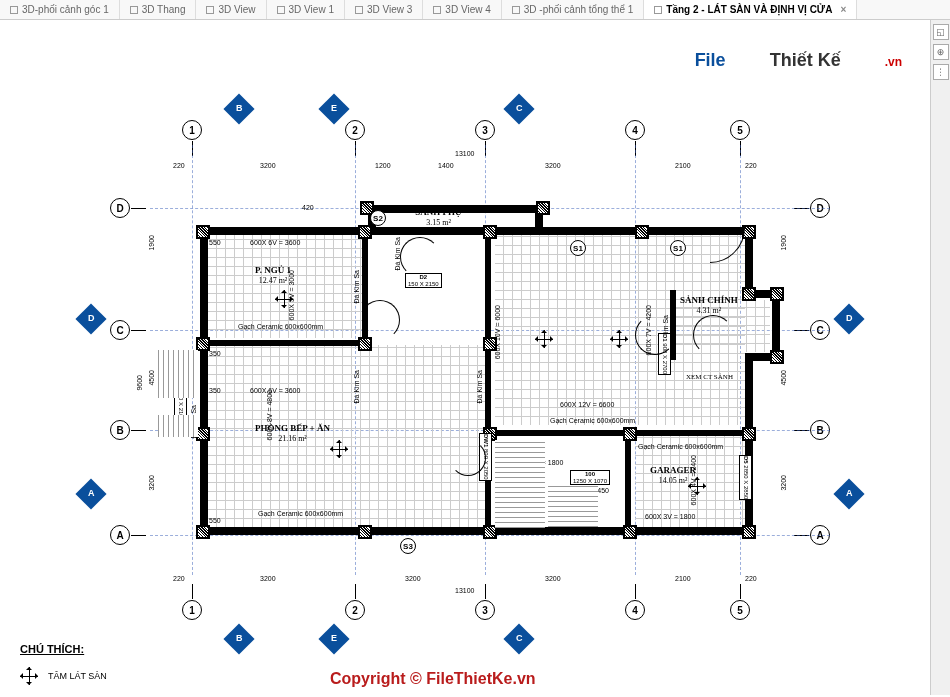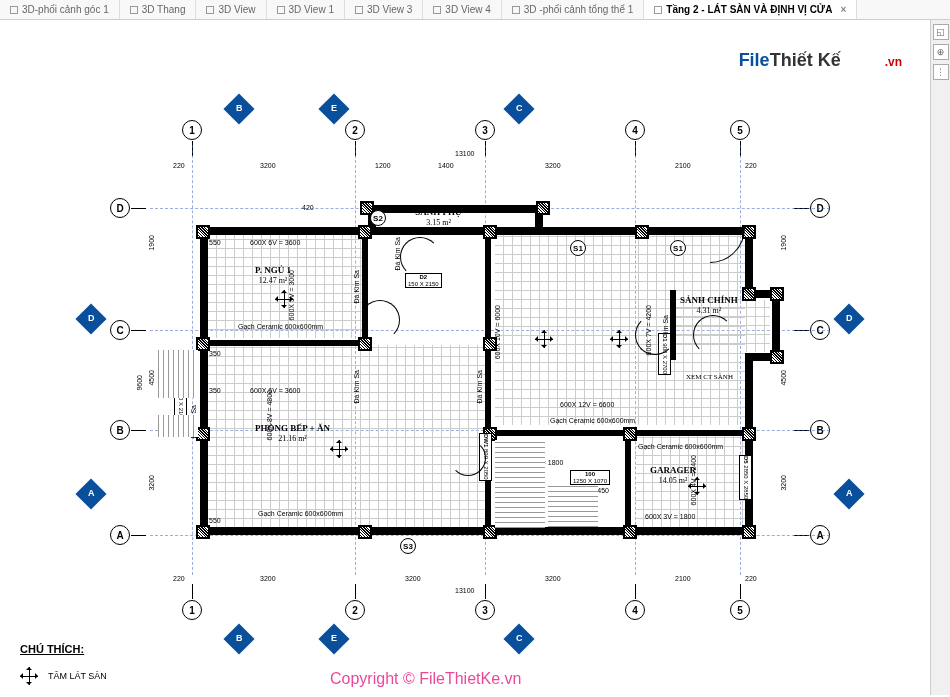--- a/index.html
+++ b/index.html
@@ -11,24 +11,24 @@
 .tab-icon { width:8px; height:8px; border:1px solid #999; display:inline-block; }
 .tab-close { margin-left:4px; color:#888; }
 
 .canvas { position:absolute; top:20px; left:0; width:930px; height:675px; background:#fff; }
 
 .right-toolbar { position:absolute; right:0; top:20px; width:20px; height:675px; background:#f0f0f0; border-left:1px solid #ccc; display:flex; flex-direction:column; align-items:center; padding-top:4px; gap:4px; }
 .rt-btn { width:16px; height:16px; border:1px solid #aaa; background:#fff; font-size:9px; display:flex; align-items:center; justify-content:center; color:#666; }
 
 .brand { position:absolute; top:30px; right:28px; font-size:18px; font-weight:bold; }
 .brand .t1 { color:#0a4f9c; }
-.brand .t2 { color:#333; }
+.brand .t2 { color:#333;margin-left:44px; }
 .brand .t3 { color:#c00; font-size:12px;margin-left:44px; }
 
-.watermark { position:absolute; top:650px; left:330px; color:#ec4899; font-size:16px; font-weight:normal; pointer-events:none; }
+.watermark { position:absolute; top:650px; left:330px; color:#b91c1c; font-size:16px; font-weight:bold; pointer-events:none; }
 
 .plan { position:absolute; top:60px; left:60px; width:810px; height:570px; }
 
 
 .bub { position:absolute; width:20px; height:20px; border:1.5px solid #000; border-radius:50%; background:#fff; font-size:10px; font-weight:bold; display:flex; align-items:center; justify-content:center; }
 .bub::after { content:''; position:absolute; background:#000; }
 .bub.top::after { width:1px; height:15px; top:20px; left:50%; }
 .bub.bot::after { width:1px; height:15px; bottom:20px; left:50%; }
 .bub.lft::after { height:1px; width:15px; left:20px; top:50%; }
 .bub.rgt::after { height:1px; width:15px; right:20px; top:50%; }

